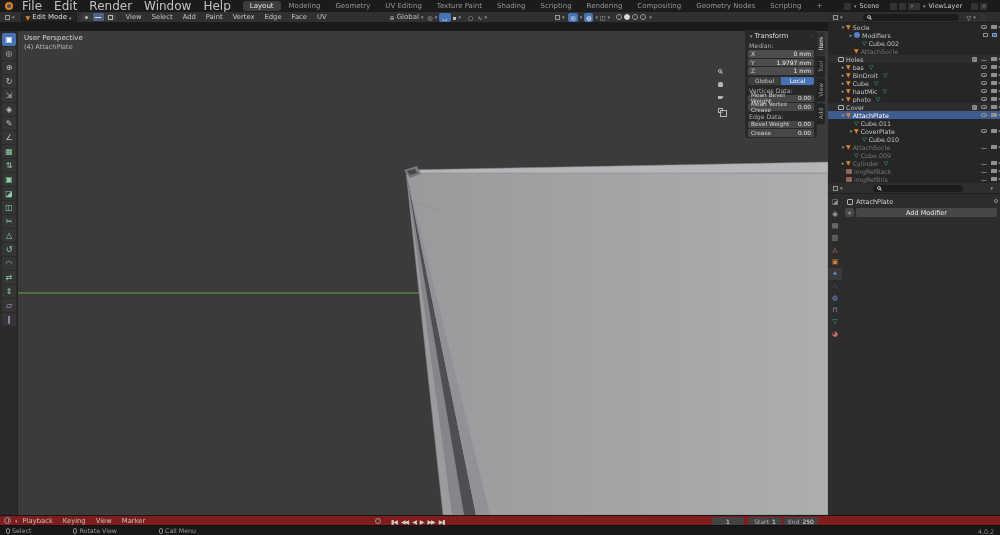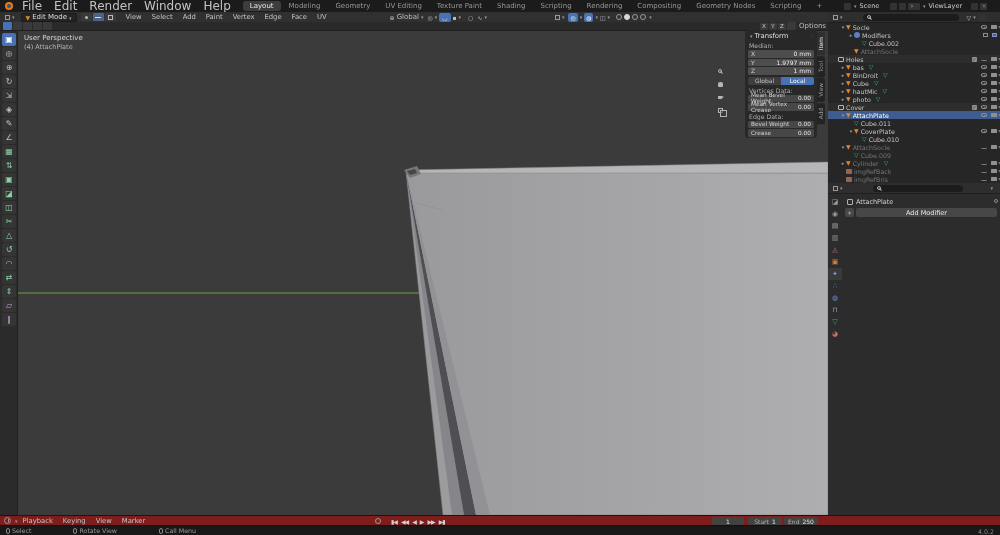--- a/index.html
+++ b/index.html
@@ -233,39 +233,20 @@
       </div>
     <div class="row" style="margin-left:3px">
       <div class="shadedot"></div>
       <div class="shadedot on"></div>
       <div class="shadedot"></div>
       <div class="shadedot"></div>
       <span class="chev">▾</span>
     </div>
   </div>
 
-  <div id="toolset" class="abs row">
-    <div id="ts-select-modes" class="row" style="margin-left:3px">
-        <div class="tsicon on"></div>
-        <div class="tsicon"></div>
-        <div class="tsicon"></div>
-        <div class="tsicon"></div>
-        <div class="tsicon"></div>
-      </div>
-    <div id="mirror-axes" class="row" style="position:absolute;left:760px">
-        <div class="axbtn">X</div>
-        <div class="axbtn">Y</div>
-        <div class="axbtn">Z</div>
-      </div>
-    <div class="tsicon" style="position:absolute;left:787px"></div>
-    <div class="hbtn" style="position:absolute;left:797px">
-      <span>Options</span>
-        <span class="chev">▾</span>
-    </div>
-  </div>
 
   <div id="viewport" class="abs">
     <svg width="810" height="484" viewBox="0 0 810 484">
       <defs>
         <linearGradient id="faceg" x1="0" y1="0" x2="1" y2="0">
           <stop offset="0" stop-color="#9a9a9d"></stop>
             <stop offset="1" stop-color="#aeaeb1"></stop>
         </linearGradient>
       </defs>
       <line x1="0" y1="262" x2="417" y2="262" stroke="#6aa33e" stroke-width="1"></line>

